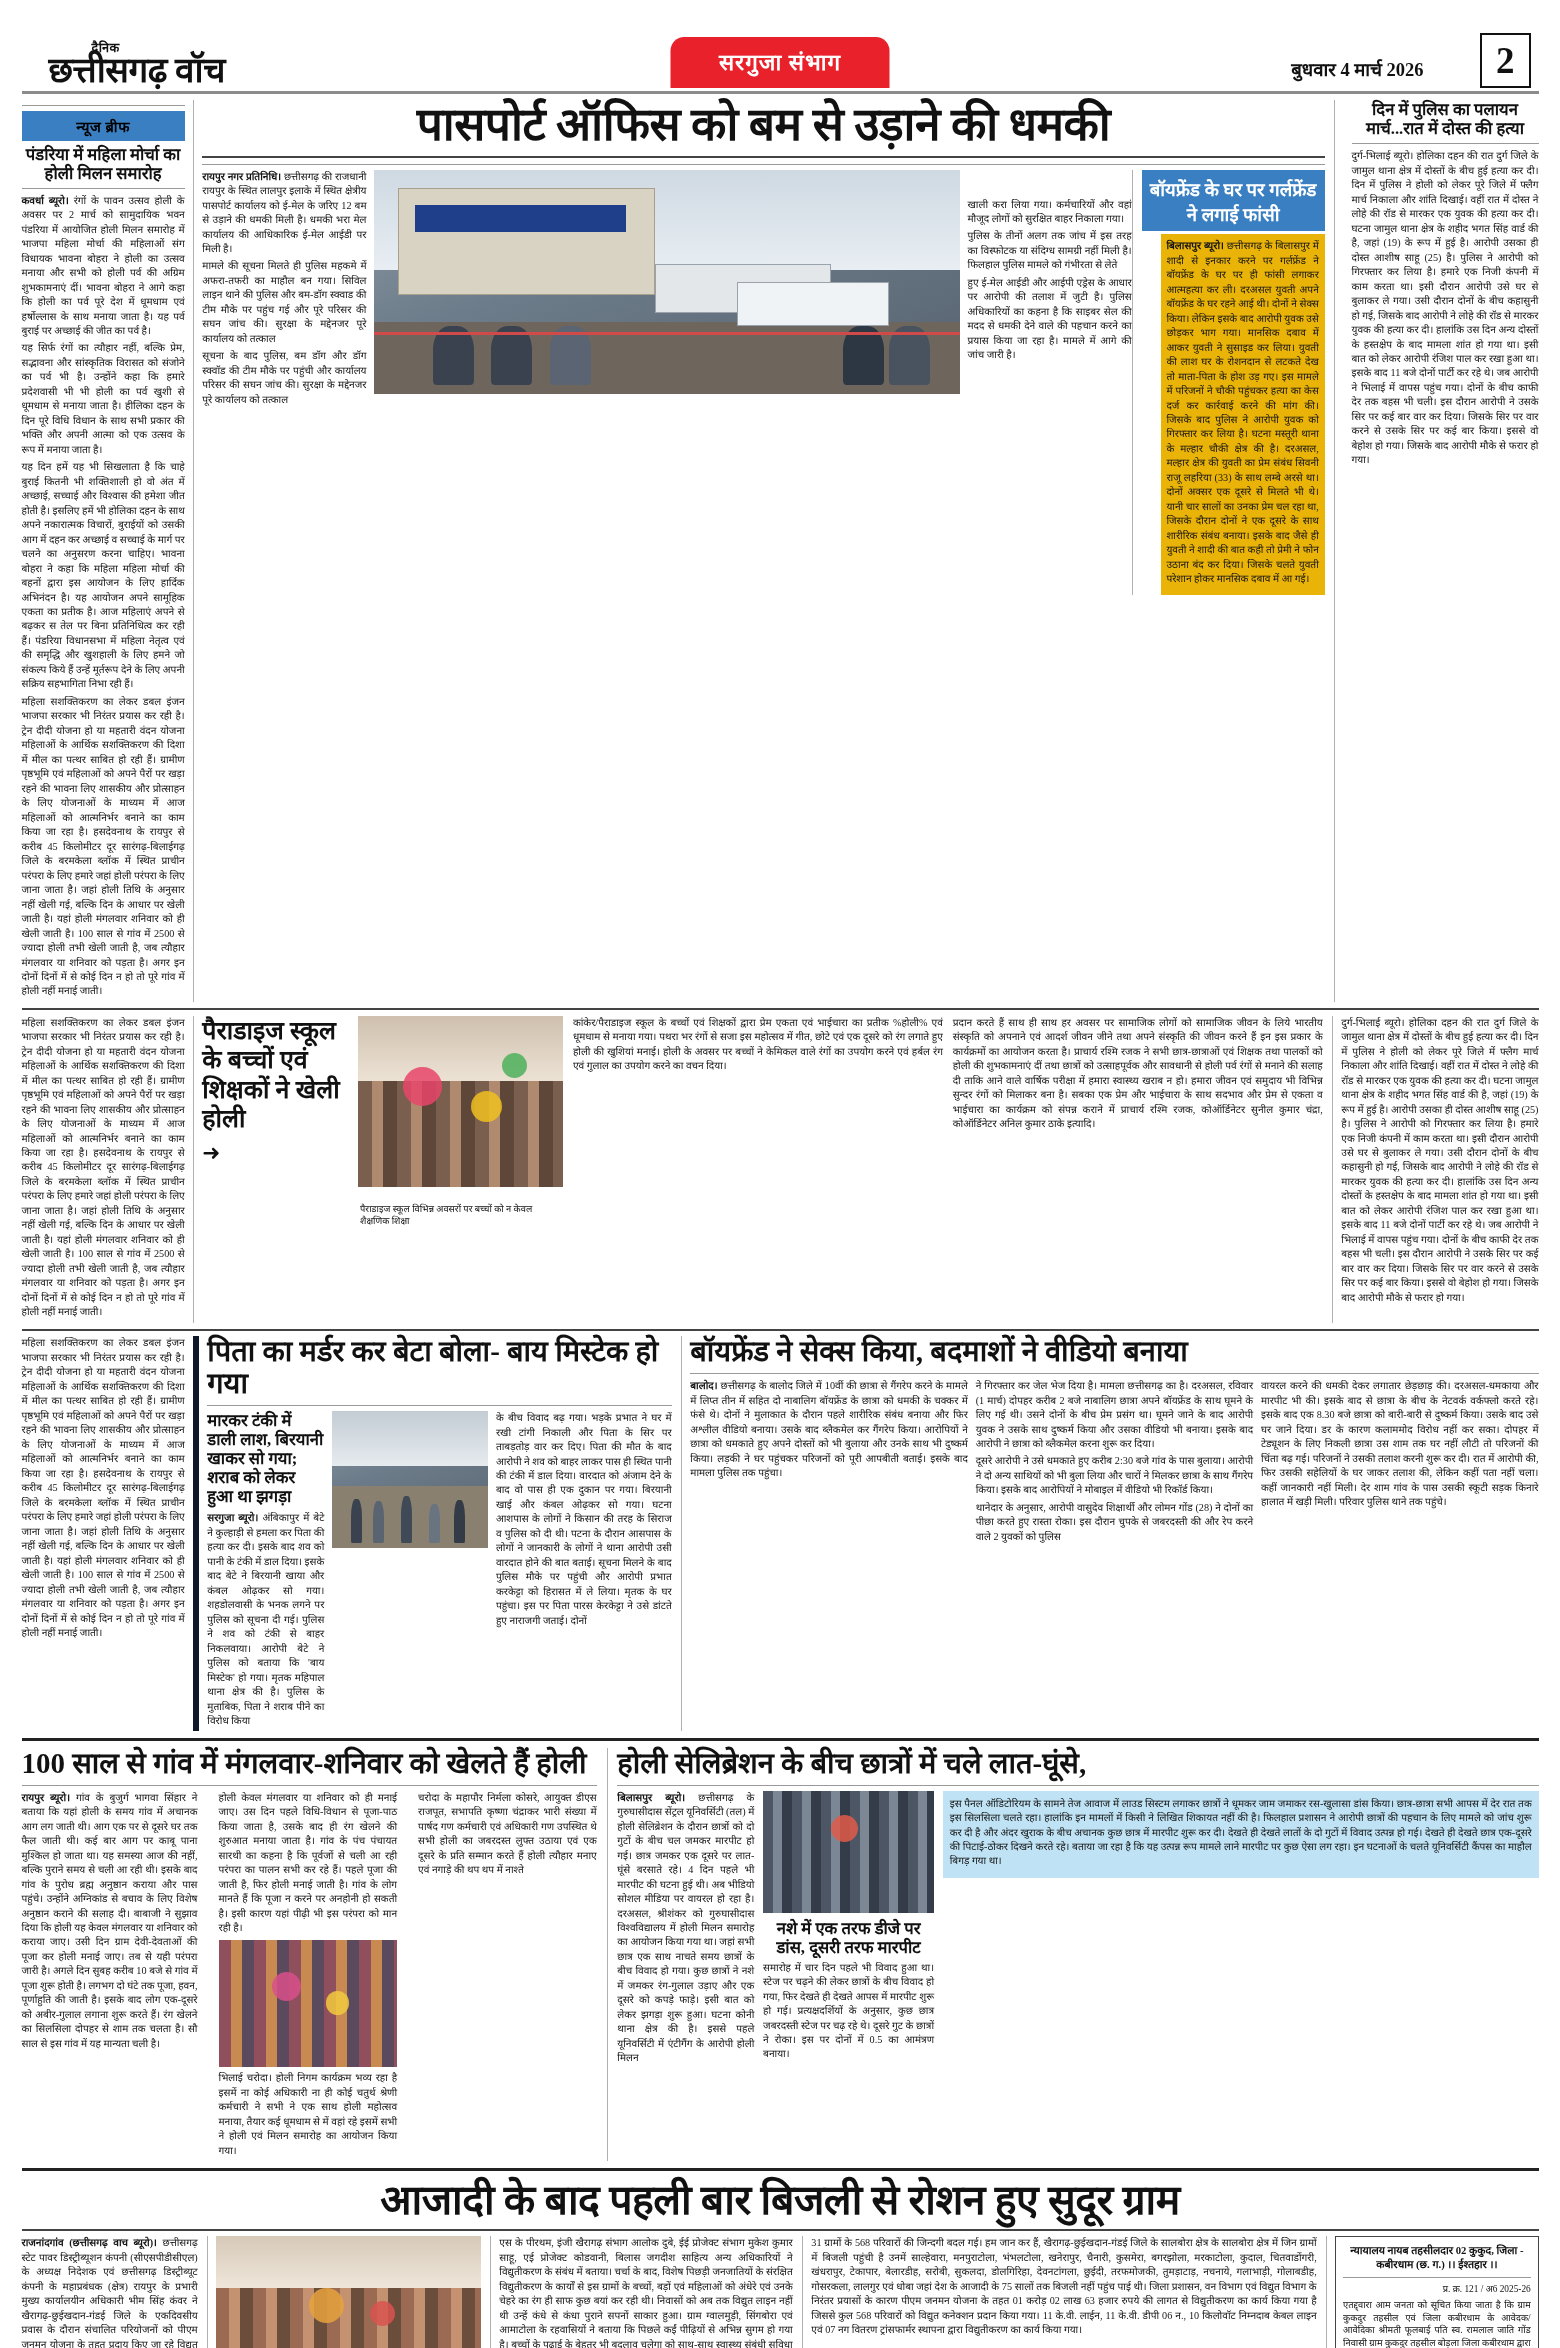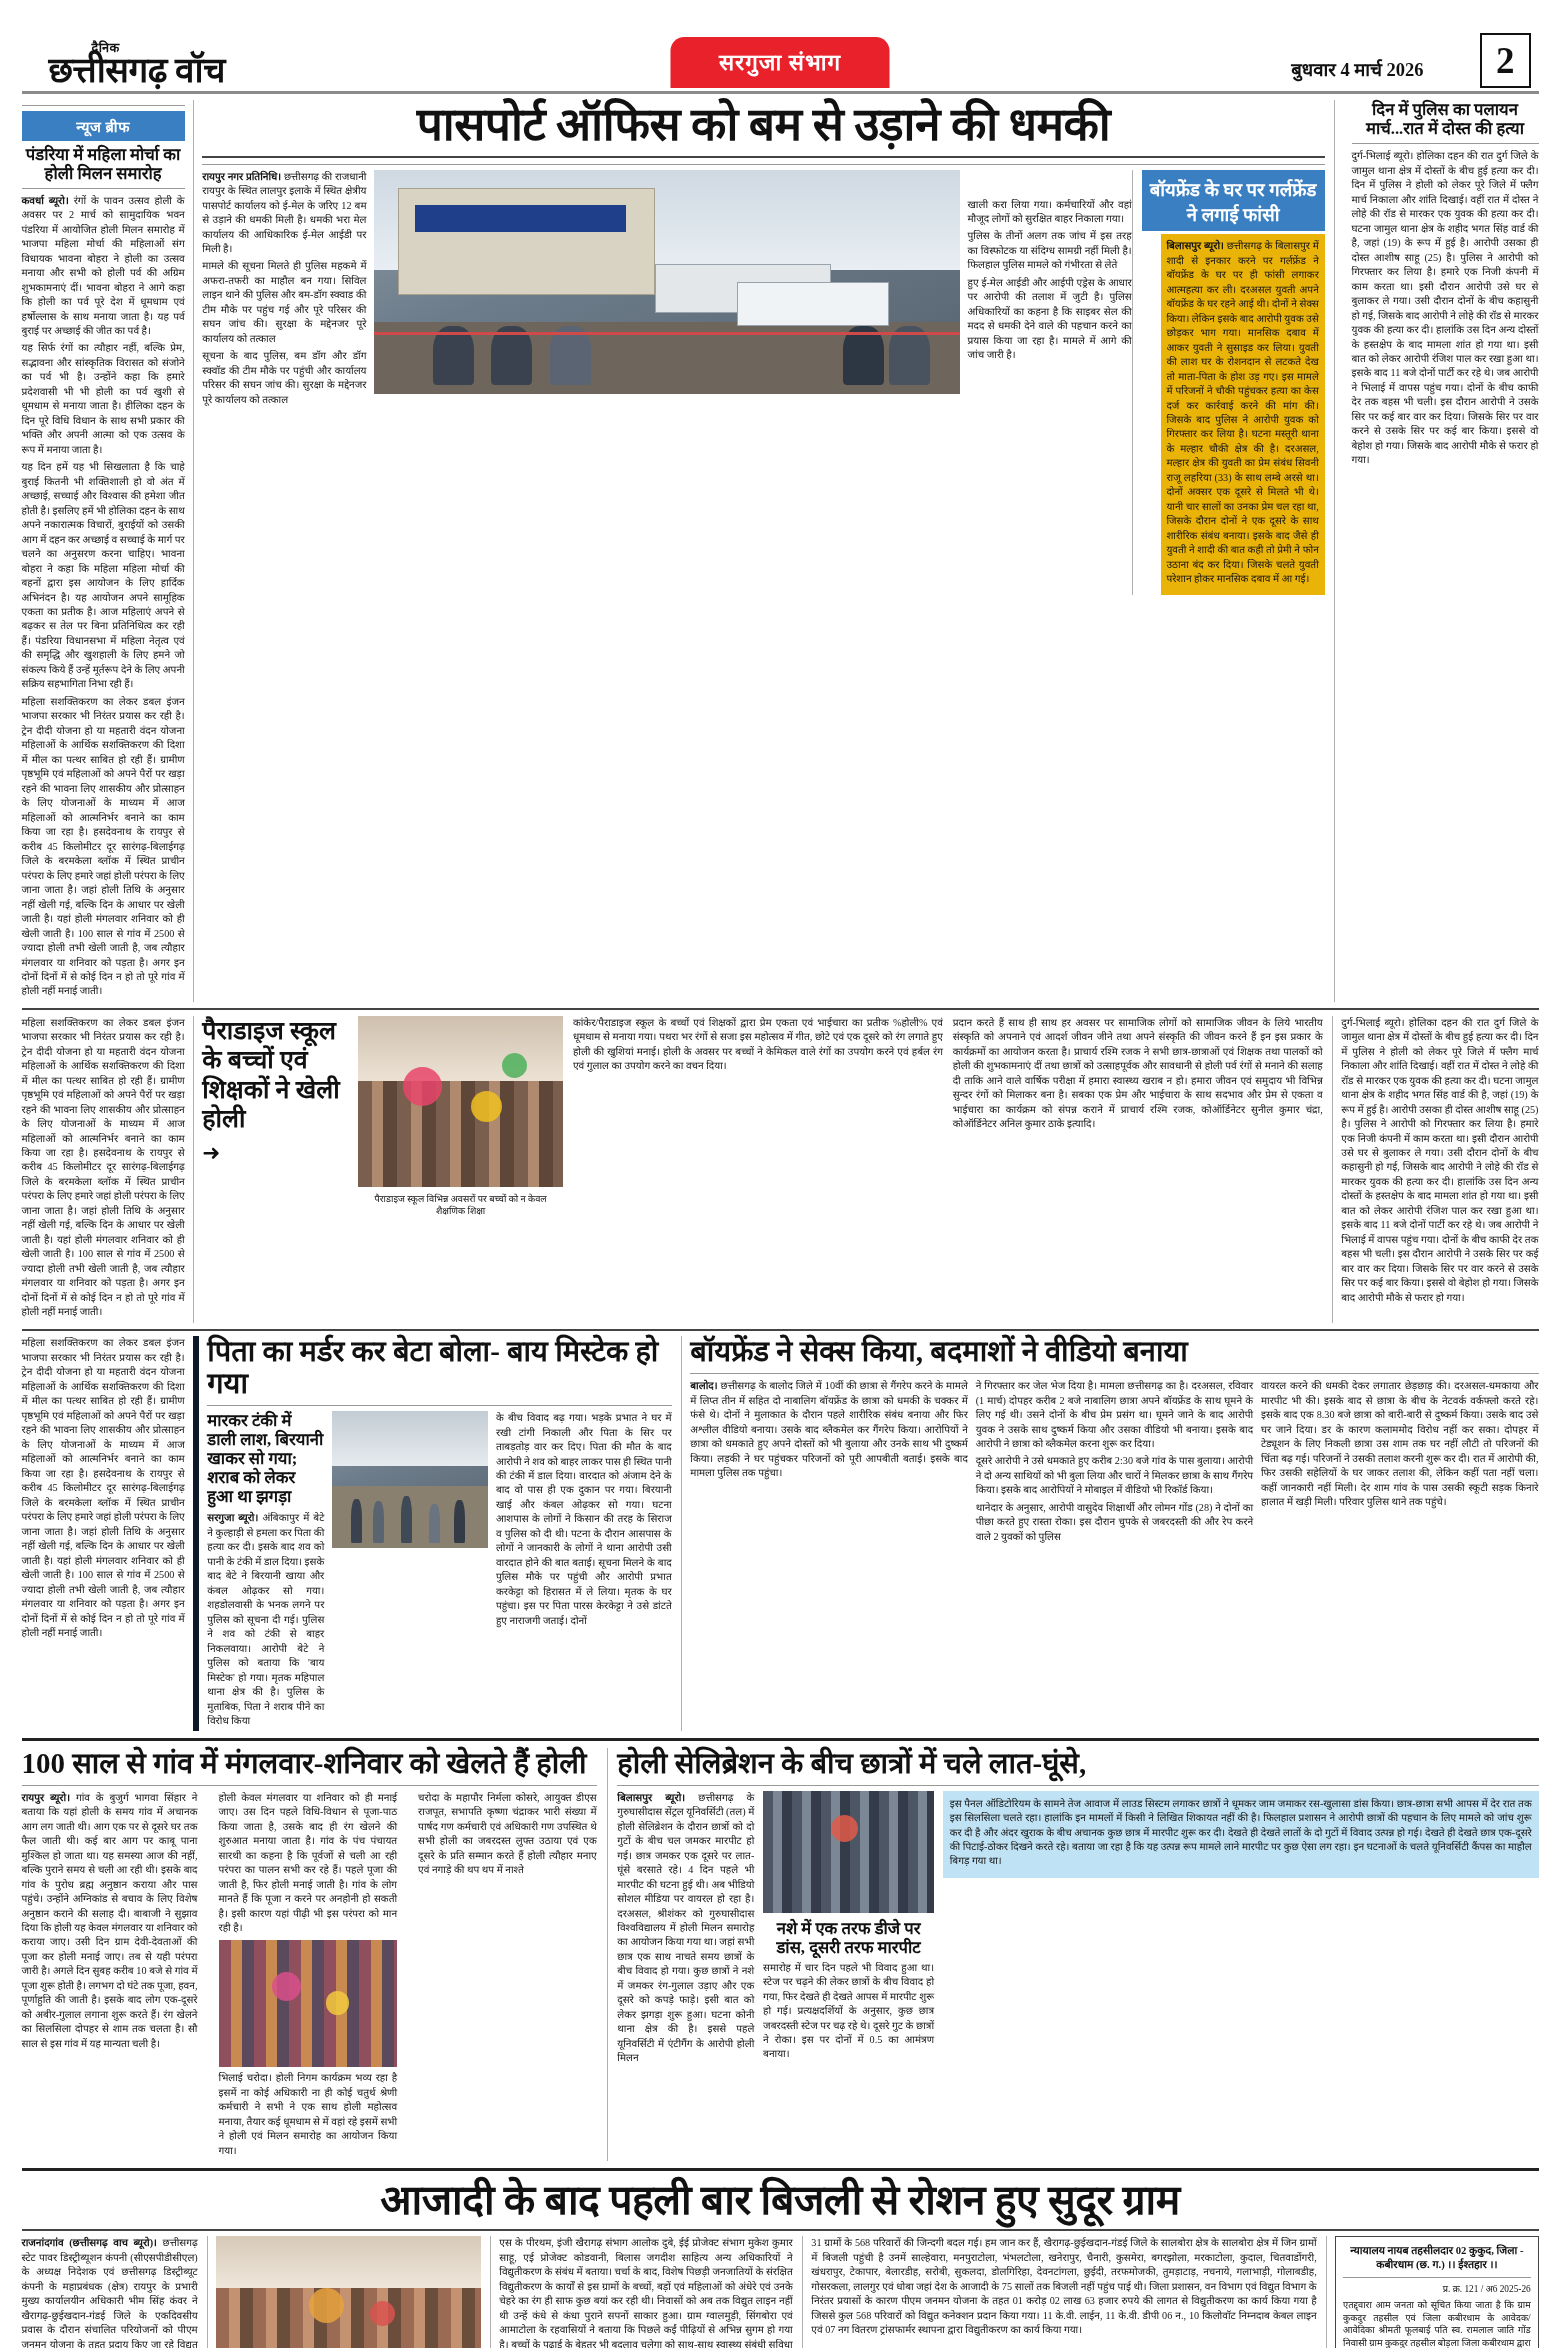--- a/index.html
+++ b/index.html
@@ -48,37 +48,37 @@
   }
   .body-text p { margin-bottom: 2.9px; }
   .lead { font-weight: bold; }
 
   .hl-xl { font-size: 46px; font-weight: bold; line-height: 1.08; text-align: center; letter-spacing: -0.5px; }
   .hl-lg { font-size: 29px; font-weight: bold; line-height: 1.1; }
   .hl-sm { font-size: 16.6px; font-weight: bold; line-height: 1.15; }
   .sub-hl { font-size: 15.6px; font-weight: bold; text-align: center; line-height: 1.25; }
 
   .blue-bar {
-    background: #3a7fc1; color: #ffffff; text-align: center;
+    background: #3a7fc1; color: #000000; text-align: center;
     font-size: 14.6px; font-weight: bold; padding: 4.9px 0; letter-spacing: 0.5px;
   }
   .blue-box { background: #bfe3f5; padding: 5.9px 6.8px; }
   .cyan-box { background: #eab308; margin-left: 19px; }
   .band-blue {
     background: #3a7fc1; color: #fff; font-weight: bold;
     font-size: 18.5px; text-align: center; padding: 5.9px 3.9px;
   }
   .photo {
     background: linear-gradient(160deg,#8d9aa6 0%,#6d7c8a 40%,#56626e 100%);
     position: relative; overflow: hidden;
   }
   .photo.p2 { background: linear-gradient(150deg,#b9a48b 0%,#9c8468 50%,#6f5c46 100%); }
   .caption {
-    font-size: 9.3px; line-height: 1.3; text-align: center;
-    padding: 6px 2px 0; font-family: "Liberation Serif", serif;
+    font-size: 9.3px; line-height: 1.3; text-align: left;
+    padding: 16px 2px 0; font-family: "Liberation Serif", serif;
   }
 
   
   .top-area { display: flex; gap: 0; margin-top: 5.9px; }
   .col-left { width: 171px; padding-right: 7.8px; }
   .top-main { flex: 1; padding: 0 8.8px; }
   .col-right { width: 205px; padding-left: 17px; }
 
   .sep-v { border-left: 1px solid #b0b0b0; }
 

